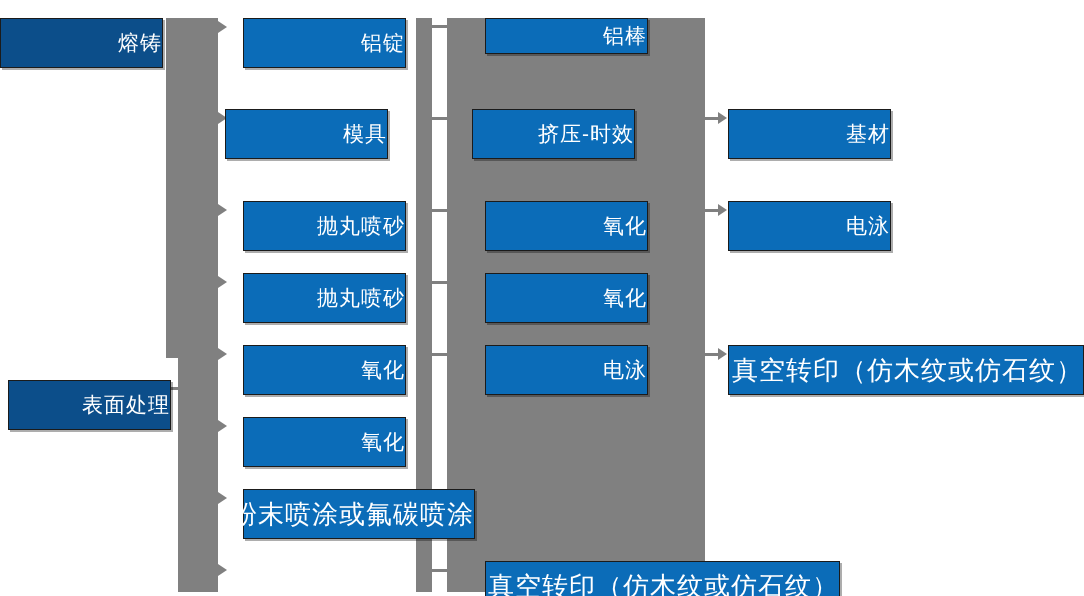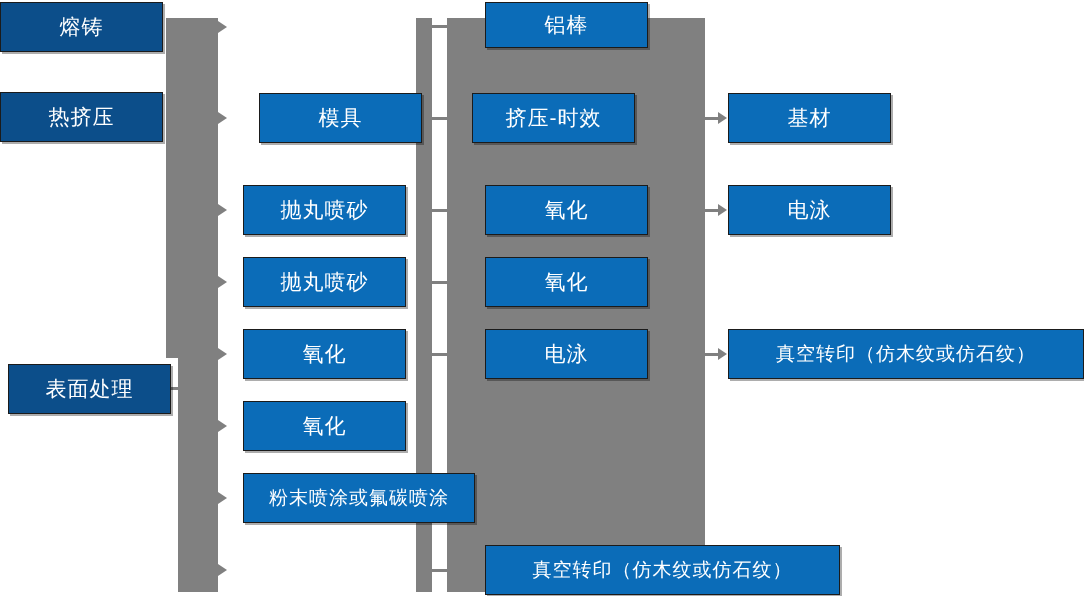--- a/index.html
+++ b/index.html
@@ -50,33 +50,34 @@
     border-width: 6px 0 6px 9px;
     border-color: transparent transparent transparent #808080;
     top: -6px;
   }
   
   .box {
     position: absolute;
     box-sizing: border-box;
     display: flex;
     align-items: center;
-    justify-content: center;
+    justify-content: flex-end;
     color: #ffffff;
     border: 1px solid #1b1b1b;
     box-shadow: 2px 2px 0 rgba(0,0,0,0.32);
     font-size: 21px;
     letter-spacing: 1px;
     line-height: 1.1;
     white-space: nowrap;
     z-index: 5;
+    margin-top: 16px;
   }
   .box.dark  { background: #0c4e8a; }
   .box.light { background: #0b6cb8; }
-  .box.wide  { font-size: 19px; }
+  .box.wide  { font-size: 26px; }
 </style>
 </head>
 <body>
 
 <div id="canvas">
 
   <div class="gray" style="left:166px; top:18px; width:52px; height:340px;"></div>
   <div class="gray" style="left:178px; top:358px; width:40px; height:234px;"></div>
 
   <div class="gray-arrow" style="left:218px; top:21px; border-width:6px 0 6px 9px;"></div>
@@ -111,47 +112,47 @@
     <div class="head" style="left:13px;"></div>
   </div>
   <div class="arrow-sm" style="left:705px; top:354px;">
     <div class="shaft" style="width:14px;"></div>
     <div class="head" style="left:13px;"></div>
   </div>
 
   <div class="box dark" style="left:0px; top:2px; width:163px; height:50px;">
     <span>熔铸</span>
   </div>
-  <div class="box dark" style="left:0px; top:92px; width:163px; height:50px;">
-    <span>热挤压</span>
-  </div>
   <div class="box dark" style="left:8px; top:364px; width:163px; height:50px;">
     <span>表面处理</span>
   </div>
 
-  <div class="box light" style="left:259px; top:93px; width:163px; height:50px;">
+  <div class="box light" style="left:243px; top:2px; width:163px; height:50px;">
+    <span>铝锭</span>
+  </div>
+  <div class="box light" style="left:225px; top:93px; width:163px; height:50px;">
     <span>模具</span>
   </div>
   <div class="box light" style="left:243px; top:185px; width:163px; height:50px;">
     <span>抛丸喷砂</span>
   </div>
   <div class="box light" style="left:243px; top:257px; width:163px; height:50px;">
     <span>抛丸喷砂</span>
   </div>
   <div class="box light" style="left:243px; top:329px; width:163px; height:50px;">
     <span>氧化</span>
   </div>
   <div class="box light" style="left:243px; top:401px; width:163px; height:50px;">
     <span>氧化</span>
   </div>
   <div class="box light wide" style="left:243px; top:473px; width:232px; height:50px;">
     <span>粉末喷涂或氟碳喷涂</span>
   </div>
 
-  <div class="box light" style="left:485px; top:2px; width:163px; height:46px;">
+  <div class="box light" style="left:485px; top:2px; width:163px; height:36px;">
     <span>铝棒</span>
   </div>
   <div class="box light" style="left:472px; top:93px; width:163px; height:50px;">
     <span>挤压-时效</span>
   </div>
   <div class="box light" style="left:485px; top:185px; width:163px; height:50px;">
     <span>氧化</span>
   </div>
   <div class="box light" style="left:485px; top:257px; width:163px; height:50px;">
     <span>氧化</span>

